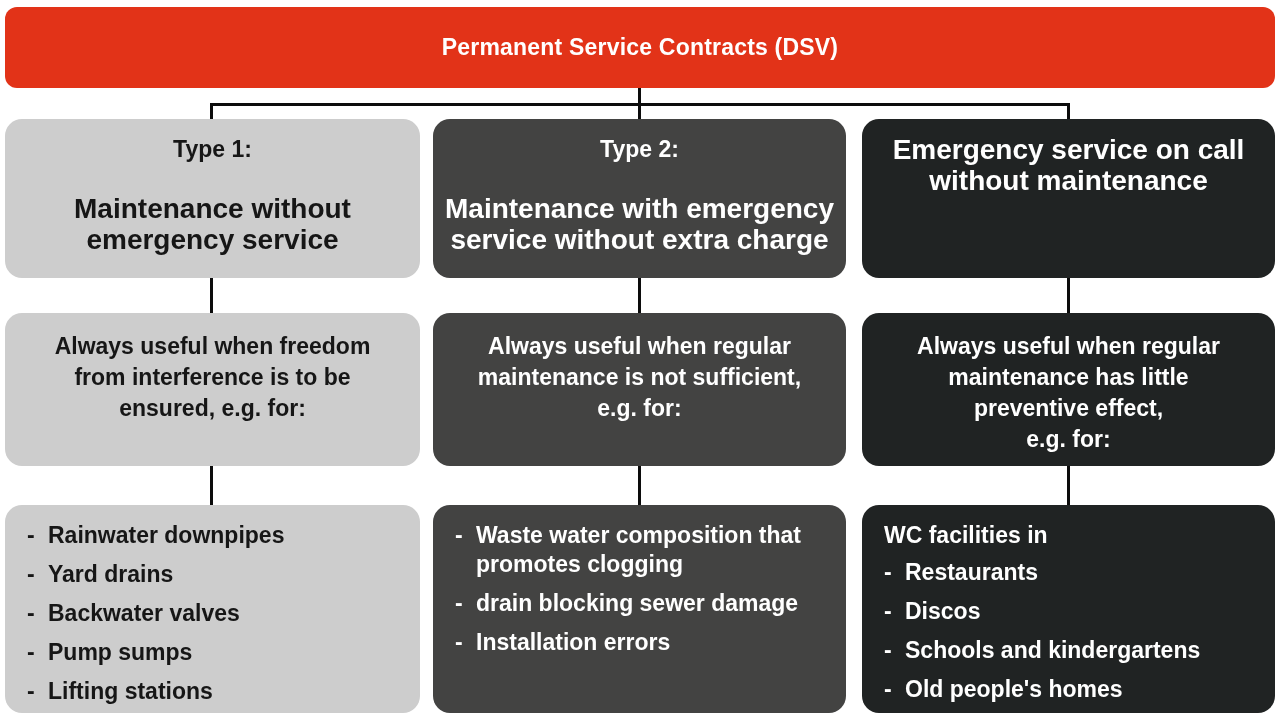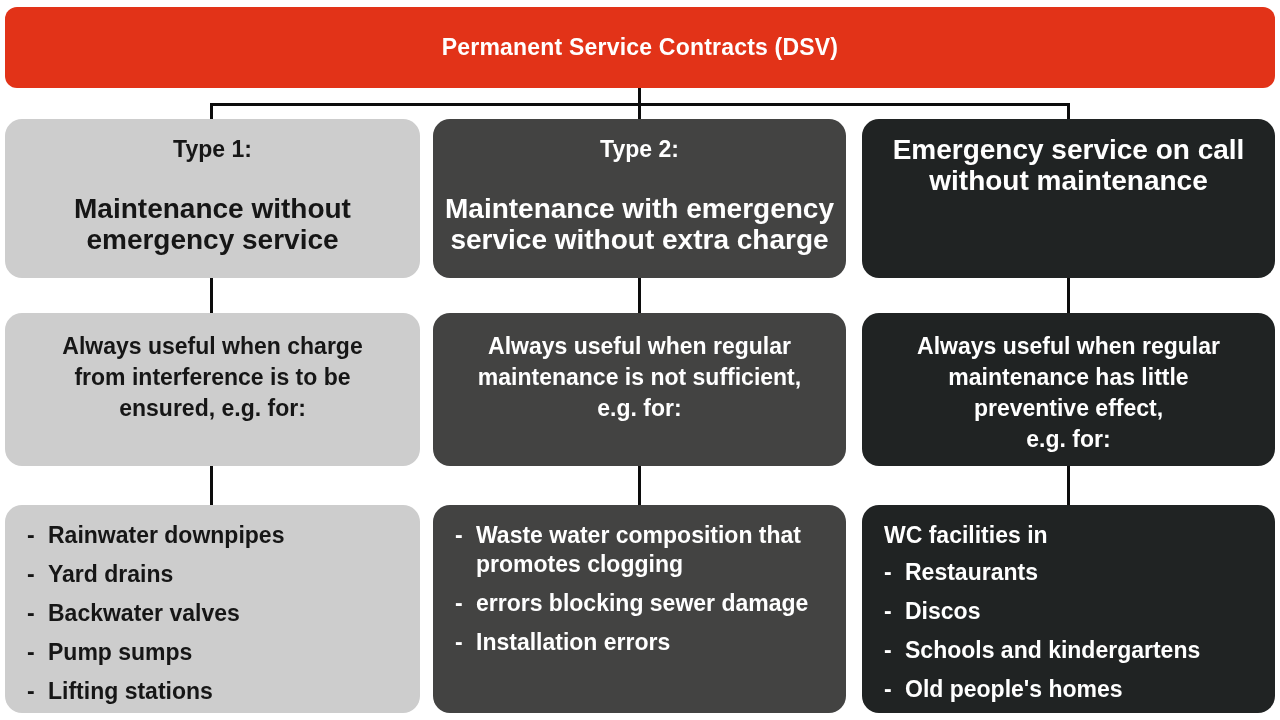--- a/index.html
+++ b/index.html
@@ -52,21 +52,21 @@
   <div class="banner">
     <span class="banner-label">Permanent Service Contracts (DSV)</span>
   </div>
 
   <div class="box row-header colx1 bg1">
     <div class="box-title">Type 1:</div>
     <div class="box-subtitle">Maintenance without
 emergency service</div>
   </div>
   <div class="box row-useful colx1 bg1">
-    <div class="useful-text">Always useful when charge
+    <div class="useful-text">Always useful when freedom
 from interference is to be
 ensured, e.g. for:</div>
   </div>
   <div class="box row-examples colx1 bg1">
     <div class="li">
       <span class="dash">-</span>
       <span class="li-text">Rainwater downpipes</span>
     </div>
     <div class="li">
       <span class="dash">-</span>
@@ -97,21 +97,21 @@
 e.g. for:</div>
   </div>
   <div class="box row-examples colx2 bg2">
     <div class="li">
       <span class="dash">-</span>
       <span class="li-text">Waste water composition that
 promotes clogging</span>
     </div>
     <div class="li">
       <span class="dash">-</span>
-      <span class="li-text">errors blocking sewer damage</span>
+      <span class="li-text">drain blocking sewer damage</span>
     </div>
     <div class="li">
       <span class="dash">-</span>
       <span class="li-text">Installation errors</span>
     </div>
   </div>
 
   <div class="box row-header colx3 bg3">
     <div class="box-subtitle">Emergency service on call
 without maintenance</div>

